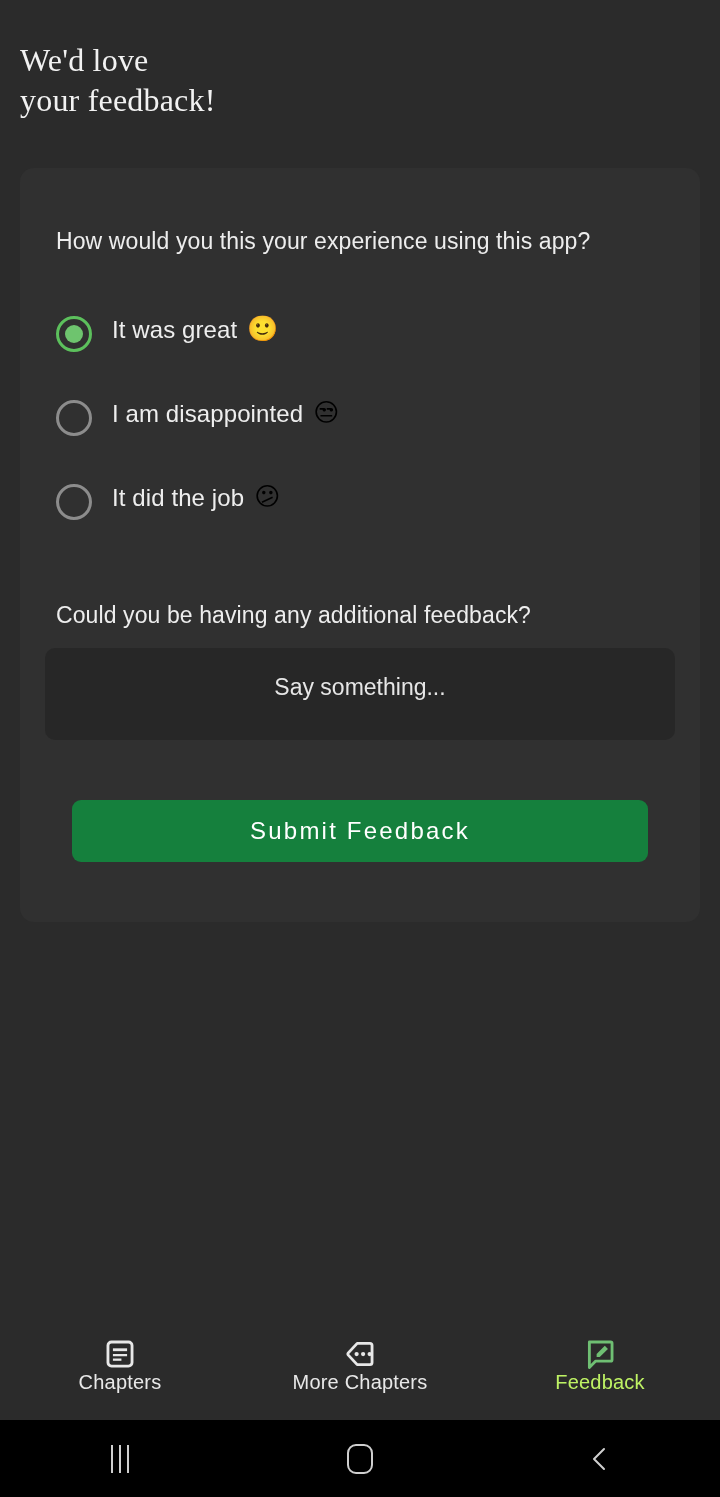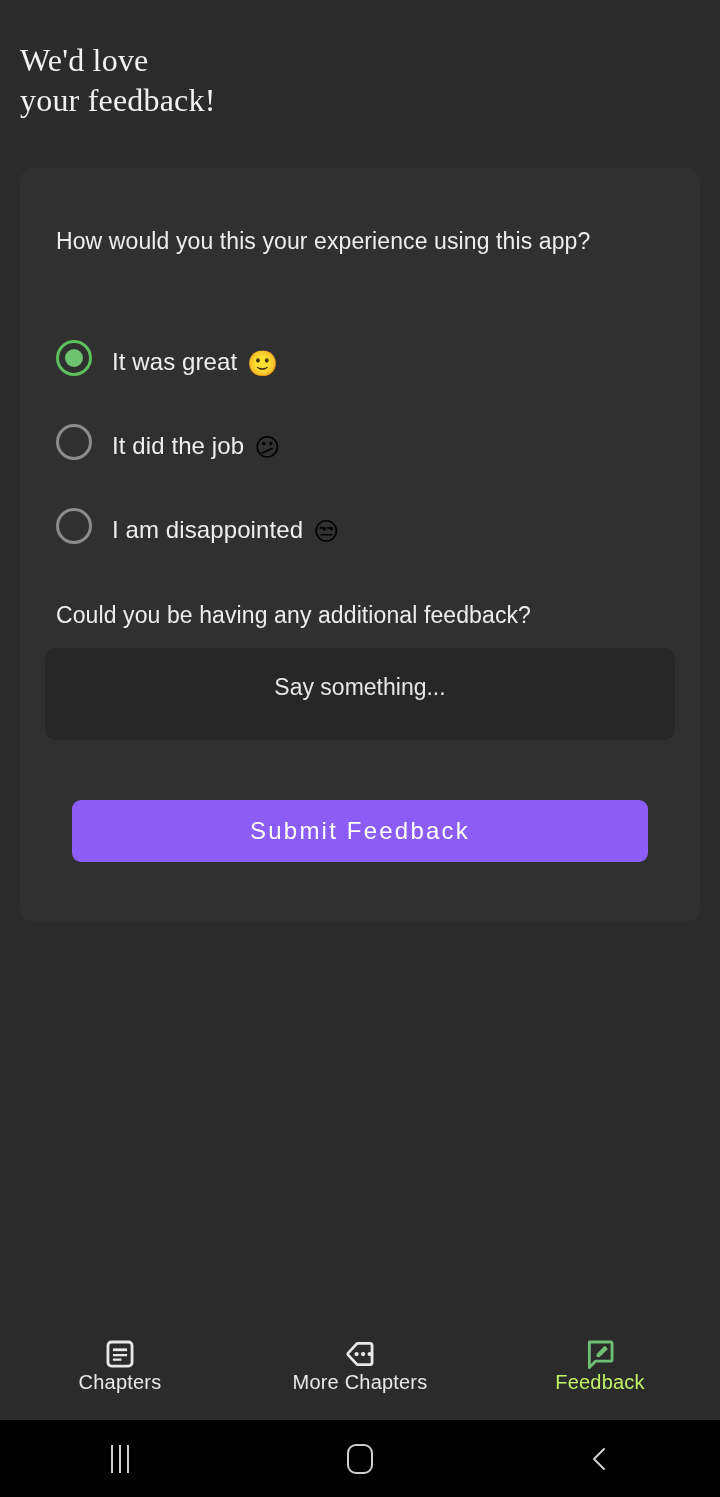--- a/index.html
+++ b/index.html
@@ -77,21 +77,21 @@
   
   #rating-options {
     position: absolute;
     left: 36px;
     top: 148px;
     width: 620px;
   }
 
   .radio-option {
     display: flex;
-    align-items: flex-end;
+    align-items: flex-start;
     height: 60px;
     margin-bottom: 24px;
     cursor: pointer;
   }
 
   .radio-circle {
     width: 36px;
     height: 36px;
     border-radius: 50%;
     border: 3px solid #8c8c8c;
@@ -156,21 +156,21 @@
     opacity: 1;
   }
 
   
   #submit-feedback-button {
     position: absolute;
     left: 52px;
     top: 632px;
     width: 576px;
     height: 62px;
-    background: #8b5cf6;
+    background: #15803d;
     border: none;
     border-radius: 9px;
     color: #ffffff;
     font-family: "Liberation Sans", sans-serif;
     font-size: 24px;
     letter-spacing: 2.2px;
     cursor: pointer;
   }
 
   
@@ -263,28 +263,28 @@
     <div id="rating-options">
 
       <div class="radio-option selected">
         <span class="radio-circle"></span>
         <span class="radio-label">It was great</span>
         <span class="radio-emoji">🙂</span>
       </div>
 
       <div class="radio-option">
         <span class="radio-circle"></span>
+        <span class="radio-label">I am disappointed</span>
+        <span class="radio-emoji">😒</span>
+      </div>
+
+      <div class="radio-option">
+        <span class="radio-circle"></span>
         <span class="radio-label">It did the job</span>
         <span class="radio-emoji">😕</span>
-      </div>
-
-      <div class="radio-option">
-        <span class="radio-circle"></span>
-        <span class="radio-label">I am disappointed</span>
-        <span class="radio-emoji">😒</span>
       </div>
 
     </div>
 
     <div class="question" id="question-additional">Could you be having any additional feedback?</div>
 
     <textarea id="feedback-textarea" placeholder="Say something..." style=""></textarea>
 
     <button id="submit-feedback-button">Submit Feedback</button>
 

